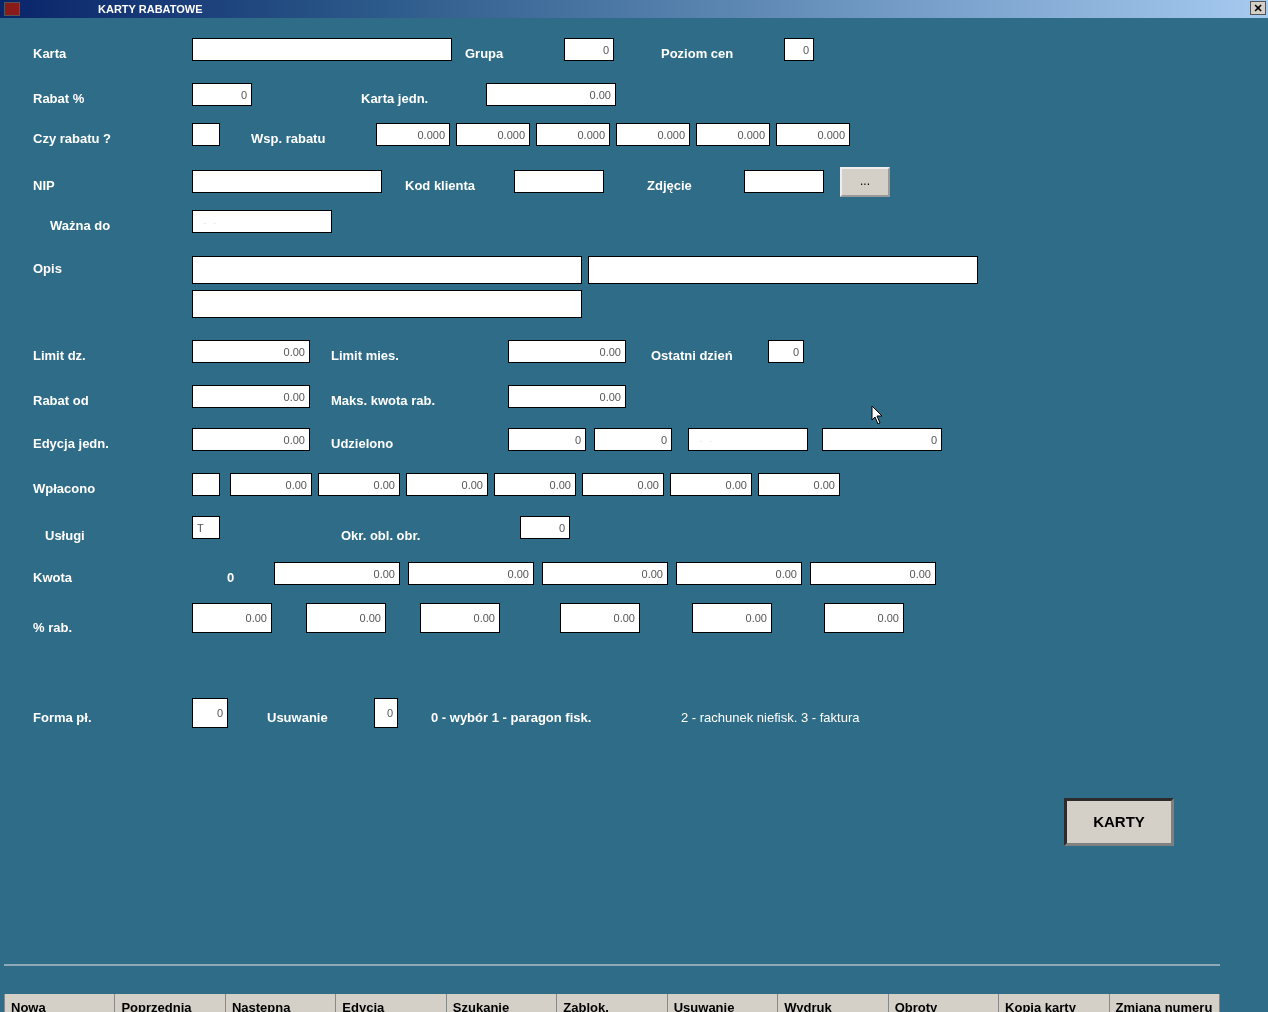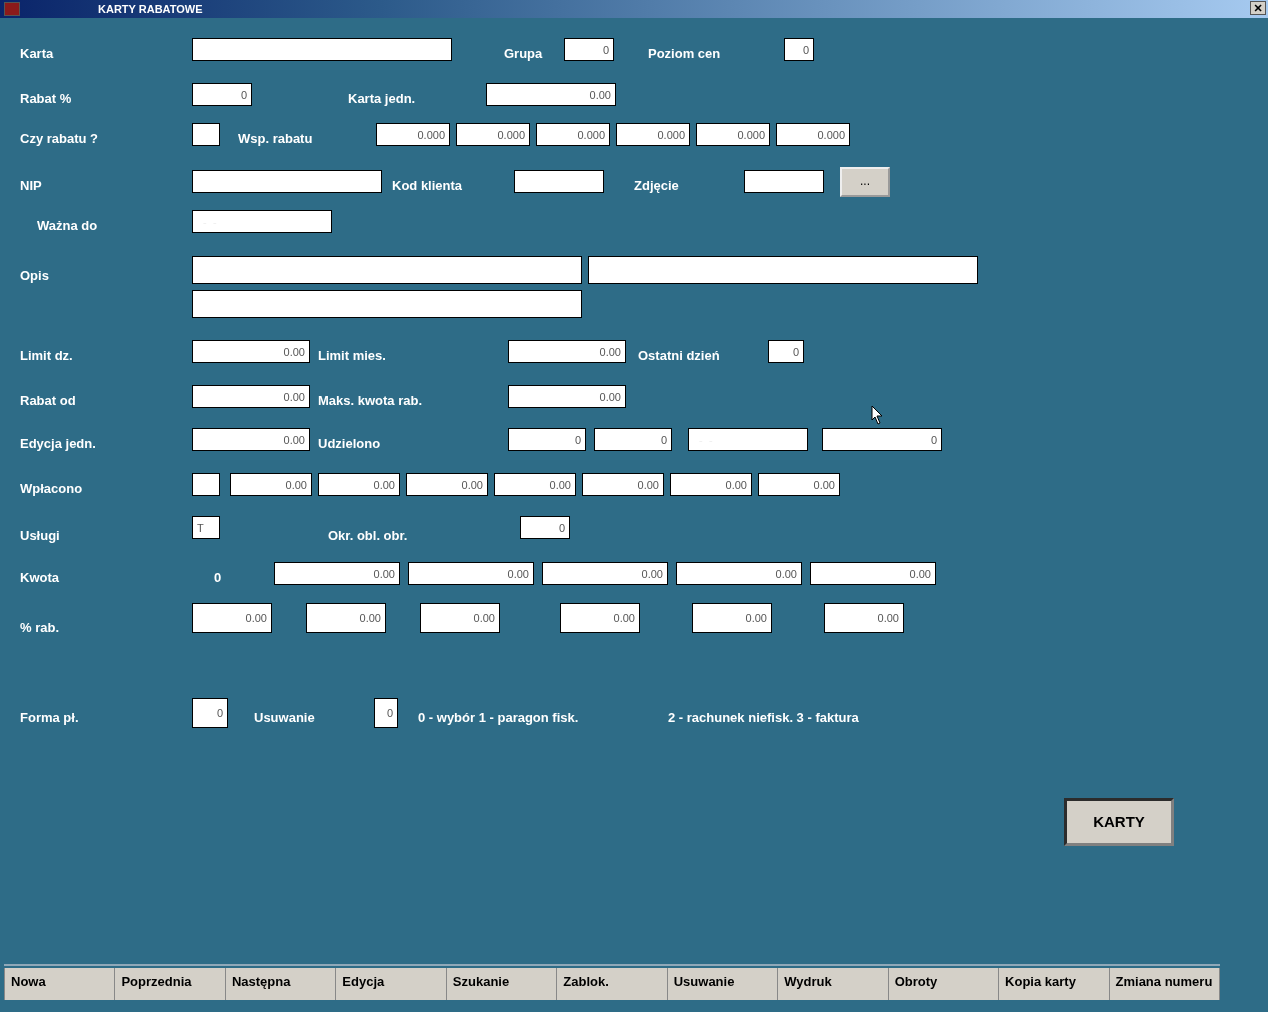--- a/index.html
+++ b/index.html
@@ -50,20 +50,21 @@
     right: 4px;
     bottom: 0;
     background: #2e6c87;
     color: #fff;
     font-weight: bold;
     font-size: 13px;
   }
   .lbl {
     position: absolute;
     white-space: nowrap;
+    margin-left: 13px;
   }
   .fld {
     position: absolute;
     background: #fff;
     border: 1px solid #000;
     color: #555;
     font-size: 11px;
     text-align: right;
     padding: 2px 4px;
     height: 23px;
@@ -93,21 +94,21 @@
     text-align: center;
   }
   .bottombar {
     position: absolute;
     left: 4px;
     bottom: 4px;
     width: 1216px;
     height: 44px;
     display: flex;
     border-top: 2px solid #8fa8b8;
-    padding-top: 2px;
+    padding-top: 28px;
     background:#2e6c87;
   }
   .bottombar .bbtn {
     flex: 1;
     background: #d4d0c8;
     border-right: 1px solid #888;
     text-align: left;
     padding: 6px 6px 0 6px;
     color: #000;
     font-weight: bold;
@@ -129,21 +130,21 @@
 <div class="titlebar">
   <div class="appicon"></div>
   <span>KARTY RABATOWE</span>
   <div class="close">✕</div>
 </div>
 
 <div class="form-area">
 
   <div class="lbl" style="top:28px;left:16px">Karta</div>
   <input class="fld fldl" style="top: 20px; left: 188px; width: 260px;" value="">
-  <div class="lbl" style="top:28px;left:500px">Grupa</div>
+  <div class="lbl" style="top:28px;left:448px">Grupa</div>
   <input class="fld" style="top: 20px; left: 560px; width: 50px;" value="0">
   <div class="lbl" style="top:28px;left:644px">Poziom cen</div>
   <input class="fld" style="top: 20px; left: 780px; width: 30px;" value="0">
 
   <div class="lbl" style="top:73px;left:16px">Rabat %</div>
   <input class="fld" style="top: 65px; left: 188px; width: 60px;" value="0">
   <div class="lbl" style="top:73px;left:344px">Karta jedn.</div>
   <input class="fld" style="top: 65px; left: 482px; width: 130px;" value="0.00">
 
   <div class="lbl" style="top:113px;left:16px">Czy rabatu ?</div>
@@ -160,21 +161,21 @@
   <input class="fld fldl" style="top: 152px; left: 188px; width: 190px;" value="">
   <div class="lbl" style="top:160px;left:388px">Kod klienta</div>
   <input class="fld fldl" style="top: 152px; left: 510px; width: 90px;" value="">
   <div class="lbl" style="top:160px;left:630px">Zdjęcie</div>
   <input class="fld fldl" style="top: 152px; left: 740px; width: 80px;" value="">
   <div class="btn3d" style="top:149px;left:836px;width:50px;height:30px;line-height:25px">...</div>
 
   <div class="lbl" style="top:200px;left:33px">Ważna do</div>
   <input class="fld fldl" style="top: 192px; left: 188px; width: 140px; color: rgb(238, 238, 238);" value="  -  -">
 
-  <div class="lbl" style="top:250px;left:16px">Opis</div>
+  <div class="lbl" style="top:243px;left:16px">Opis</div>
   <input class="fld fldl" style="top: 238px; left: 188px; width: 390px; height: 28px;" value="">
   <input class="fld fldl" style="top: 238px; left: 584px; width: 390px; height: 28px;" value="">
   <input class="fld fldl" style="top: 272px; left: 188px; width: 390px; height: 28px;" value="">
 
   <div class="lbl" style="top:330px;left:16px">Limit dz.</div>
   <input class="fld" style="top: 322px; left: 188px; width: 118px;" value="0.00">
   <div class="lbl" style="top:330px;left:314px">Limit mies.</div>
   <input class="fld" style="top: 322px; left: 504px; width: 118px;" value="0.00">
   <div class="lbl" style="top:330px;left:634px">Ostatni dzień</div>
   <input class="fld" style="top: 322px; left: 764px; width: 36px;" value="0">
@@ -195,21 +196,21 @@
   <div class="lbl" style="top:463px;left:16px">Wpłacono</div>
   <input class="fld fldl" style="top: 455px; left: 188px; width: 28px;" value="">
   <input class="fld" style="top: 455px; left: 226px; width: 82px;" value="0.00">
   <input class="fld" style="top: 455px; left: 314px; width: 82px;" value="0.00">
   <input class="fld" style="top: 455px; left: 402px; width: 82px;" value="0.00">
   <input class="fld" style="top: 455px; left: 490px; width: 82px;" value="0.00">
   <input class="fld" style="top: 455px; left: 578px; width: 82px;" value="0.00">
   <input class="fld" style="top: 455px; left: 666px; width: 82px;" value="0.00">
   <input class="fld" style="top: 455px; left: 754px; width: 82px;" value="0.00">
 
-  <div class="lbl" style="top:510px;left:16px">Usługi</div>
+  <div class="lbl" style="top:510px;left:28px">Usługi</div>
   <input class="fld fldl" style="top: 498px; left: 188px; width: 28px;" value="T">
   <div class="lbl" style="top:510px;left:324px">Okr. obl. obr.</div>
   <input class="fld" style="top: 498px; left: 516px; width: 50px;" value="0">
 
   <div class="lbl" style="top:552px;left:16px">Kwota</div>
   <div class="lbl" style="top:552px;left:210px;font-weight:bold">0</div>
   <input class="fld" style="top: 544px; left: 270px; width: 126px;" value="0.00">
   <input class="fld" style="top: 544px; left: 404px; width: 126px;" value="0.00">
   <input class="fld" style="top: 544px; left: 538px; width: 126px;" value="0.00">
   <input class="fld" style="top: 544px; left: 672px; width: 126px;" value="0.00">
@@ -221,21 +222,21 @@
   <input class="fld" style="top: 585px; left: 416px; width: 80px; height: 30px;" value="0.00">
   <input class="fld" style="top: 585px; left: 556px; width: 80px; height: 30px;" value="0.00">
   <input class="fld" style="top: 585px; left: 688px; width: 80px; height: 30px;" value="0.00">
   <input class="fld" style="top: 585px; left: 820px; width: 80px; height: 30px;" value="0.00">
 
   <div class="lbl" style="top:692px;left:16px">Forma pł.</div>
   <input class="fld" style="top: 680px; left: 188px; width: 36px; height: 30px;" value="0">
   <div class="lbl" style="top:692px;left:250px">Usuwanie</div>
   <input class="fld" style="top: 680px; left: 370px; width: 24px; height: 30px;" value="0">
   <div class="lbl" style="top:692px;left:414px;font-weight:bold">0 - wybór  1 - paragon fisk.</div>
-  <div class="lbl" style="top:692px;left:664px;font-weight:bold">2 - rachunek niefisk.  3 - faktura</div>
+  <div class="lbl" style="top:692px;left:664px;font-weight:normal">2 - rachunek niefisk.  3 - faktura</div>
 
   <div class="koniec" style="top:780px;left:1060px;width:110px;height:48px">KARTY</div>
 
   <svg class="cursor-arrow" viewBox="0 0 12 20">
     <path d="M0,0 L0,14 L3,11 L6,18 L8,17 L5,10 L10,10 Z" fill="#fff" stroke="#000" stroke-width="1"></path>
   </svg>
 
 </div>
 
 <div class="bottombar">

